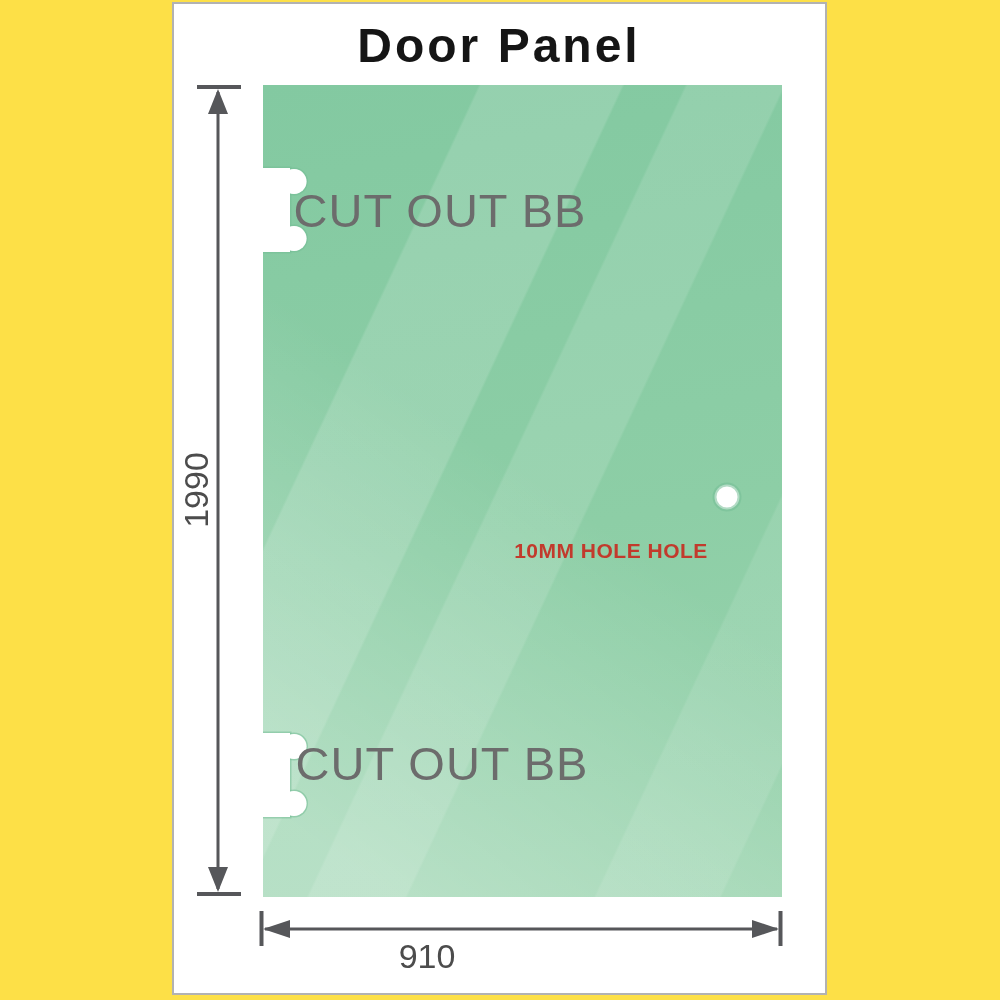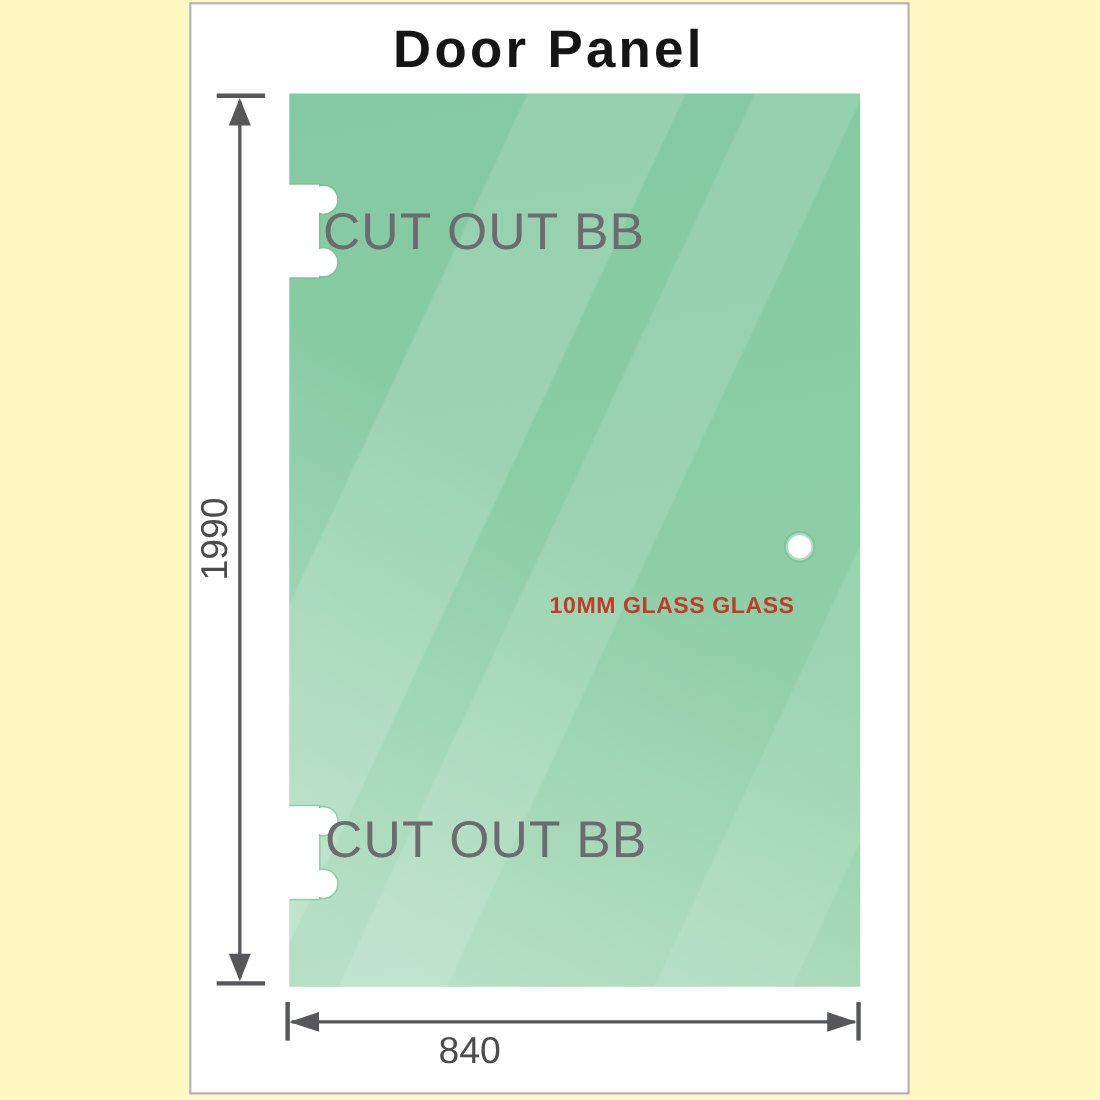--- a/index.html
+++ b/index.html
@@ -1,17 +1,17 @@
 <!DOCTYPE html>
 <html><head>
 <meta charset="utf-8">
 <style>
   html,body{margin:0;padding:0;background:#ffffff;}
   .canvas{
-    position:relative;width:1000px;height:1000px;background:#fef9c3;overflow:hidden;
+    position:relative;width:1000px;height:1000px;background:#fde047;overflow:hidden;
     font-family:"Liberation Sans",sans-serif;
   }
   .frame{
     position:absolute;left:172px;top:2px;width:651px;height:989px;
     background:#ffffff;border:2px solid #b2b2b2;
   }
   .title{
     position:absolute;left:499px;top:45px;transform:translate(-50%,-50%);
     font-size:48px;font-weight:bold;letter-spacing:3px;color:#151515;white-space:nowrap;
   }
@@ -106,19 +106,19 @@
       <line x1="265" y1="929" x2="777" y2="929" stroke-width="3"></line>
       <polygon points="263,929 290,920 290,938" stroke="none"></polygon>
       <polygon points="779,929 752,920 752,938" stroke="none"></polygon>
     </g>
   </svg>
 
   <div class="cutout-label top">CUT OUT BB</div>
 
   <div class="cutout-label bottom">CUT OUT BB</div>
 
-  <div class="hole-label">10MM GLASS GLASS</div>
+  <div class="hole-label">10MM HOLE HOLE</div>
 
   <div class="dim-value height">1990</div>
 
-  <div class="dim-value width">840</div>
+  <div class="dim-value width">910</div>
 
 </div>
 
 </body></html>

